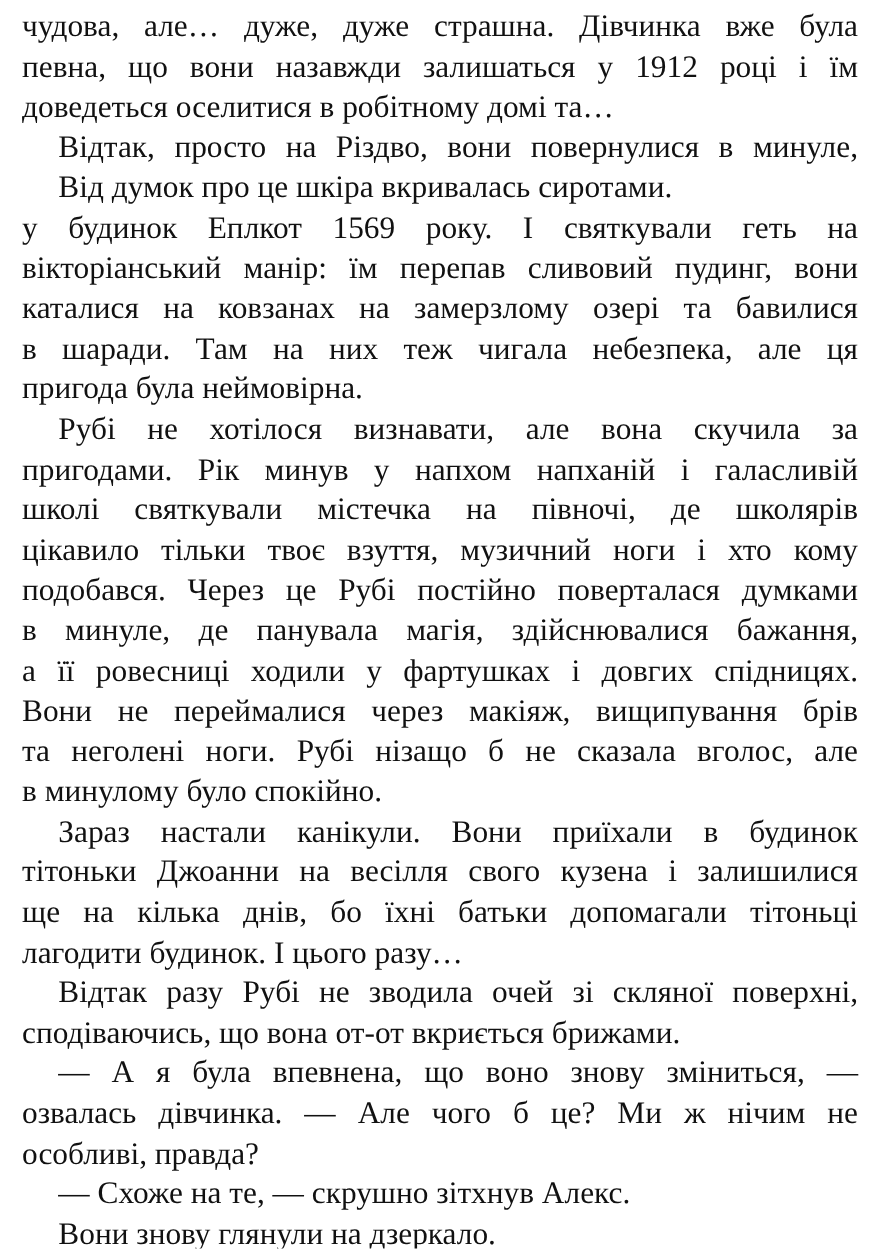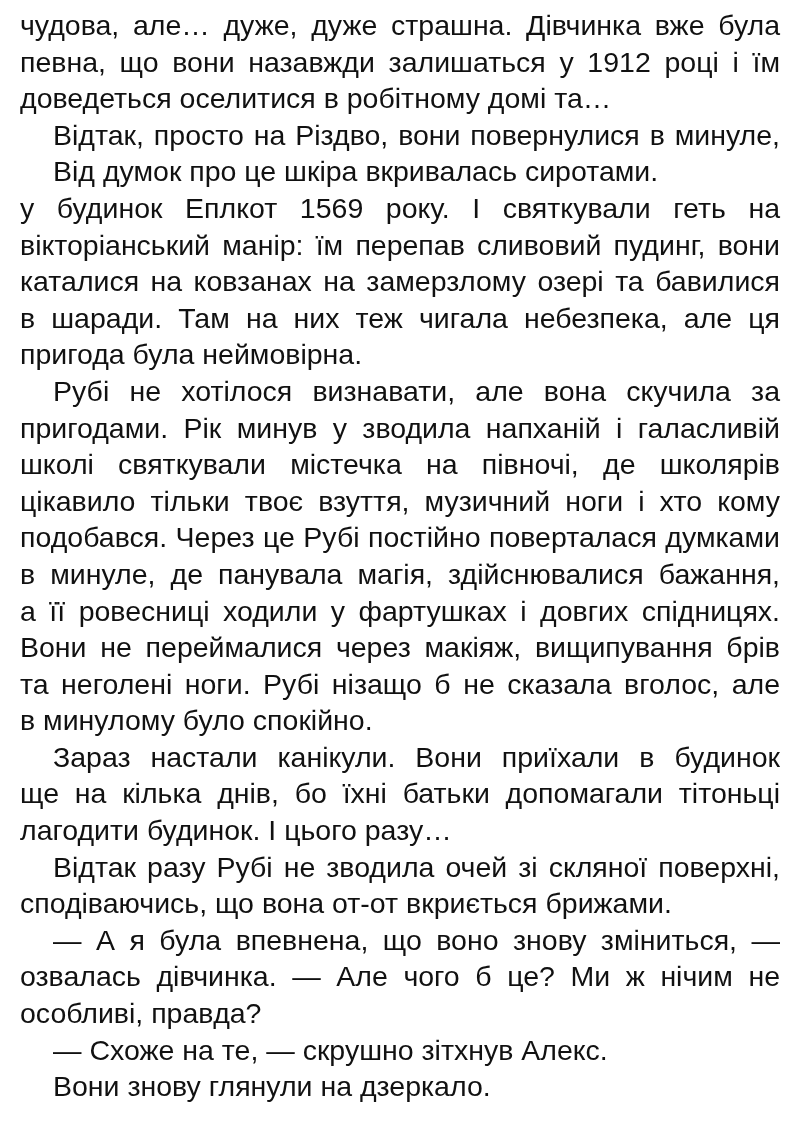--- a/index.html
+++ b/index.html
@@ -21,20 +21,21 @@
       color: #111111;
       font-family: "Liberation Sans", sans-serif;
       font-size: 28.5px;
       line-height: 36.6px;
     }
     .line {
       display: block;
       height: 36.6px;
       white-space: nowrap;
       overflow: visible;
+      font-family: Liberation Serif, serif;
     }
     .just {
       text-align: justify;
       text-align-last: justify;
     }
     .indent { padding-left: 33px; }
   </style>
 </head>
 <body>
 
@@ -43,30 +44,31 @@
     <div class="line just">певна, що вони назавжди залишаться у 1912 році і їм</div>
     <div class="line">доведеться оселитися в робітному домі та…</div>
     <div class="line indent just">Відтак, просто на Різдво, вони повернулися в минуле,</div>
     <div class="line indent">Від думок про це шкіра вкривалась сиротами.</div>
     <div class="line just">у будинок Еплкот 1569 року. І святкували геть на</div>
     <div class="line just">вікторіанський манір: їм перепав сливовий пудинг, вони</div>
     <div class="line just">каталися на ковзанах на замерзлому озері та бавилися</div>
     <div class="line just">в шаради. Там на них теж чигала небезпека, але ця</div>
     <div class="line">пригода була неймовірна.</div>
     <div class="line indent just">Рубі не хотілося визнавати, але вона скучила за</div>
-    <div class="line just">пригодами. Рік минув у зводила напханій і галасливій</div>
+    <div class="line just">пригодами. Рік минув у напхом напханій і галасливій</div>
     <div class="line just">школі святкували містечка на півночі, де школярів</div>
     <div class="line just">цікавило тільки твоє взуття, музичний ноги і хто кому</div>
     <div class="line just">подобався. Через це Рубі постійно поверталася думками</div>
     <div class="line just">в минуле, де панувала магія, здійснювалися бажання,</div>
     <div class="line just">а її ровесниці ходили у фартушках і довгих спідницях.</div>
     <div class="line just">Вони не переймалися через макіяж, вищипування брів</div>
     <div class="line just">та неголені ноги. Рубі нізащо б не сказала вголос, але</div>
     <div class="line">в минулому було спокійно.</div>
     <div class="line indent just">Зараз настали канікули. Вони приїхали в будинок</div>
+    <div class="line just">тітоньки Джоанни на весілля свого кузена і залишилися</div>
     <div class="line just">ще на кілька днів, бо їхні батьки допомагали тітоньці</div>
     <div class="line">лагодити будинок. І цього разу…</div>
     <div class="line indent just">Відтак разу Рубі не зводила очей зі скляної поверхні,</div>
     <div class="line">сподіваючись, що вона от-от вкриється брижами.</div>
     <div class="line indent just">— А я була впевнена, що воно знову зміниться, —</div>
     <div class="line just">озвалась дівчинка. — Але чого б це? Ми ж нічим не</div>
     <div class="line">особливі, правда?</div>
     <div class="line indent">— Схоже на те, — скрушно зітхнув Алекс.</div>
     <div class="line indent">Вони знову глянули на дзеркало.</div>
   </div>

